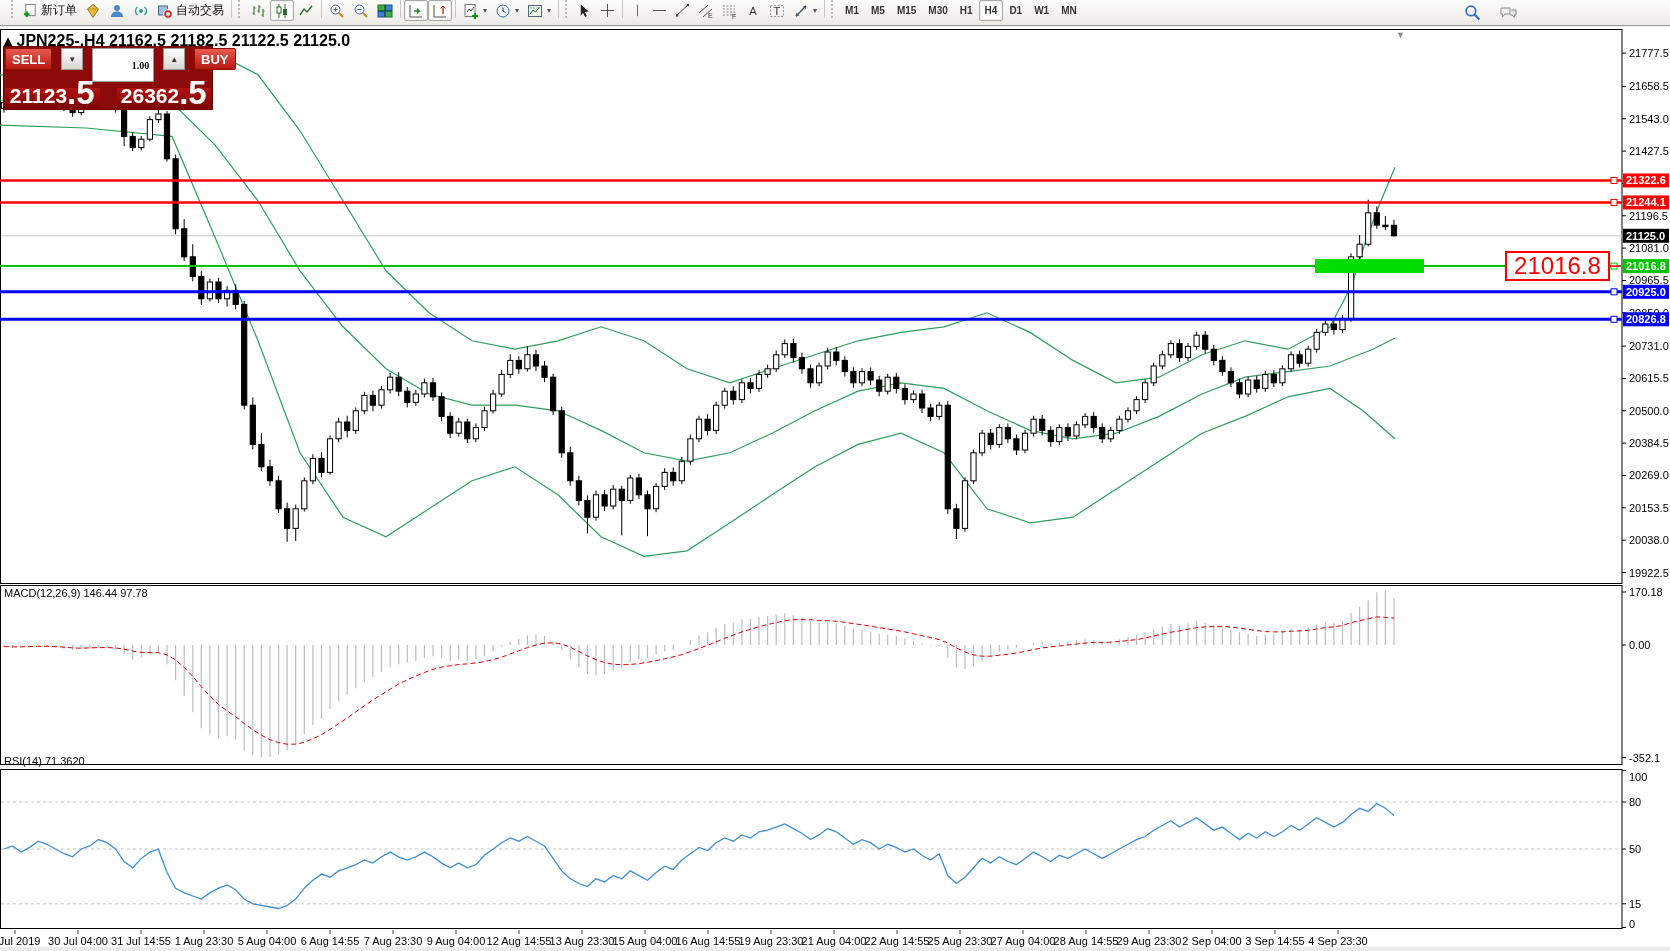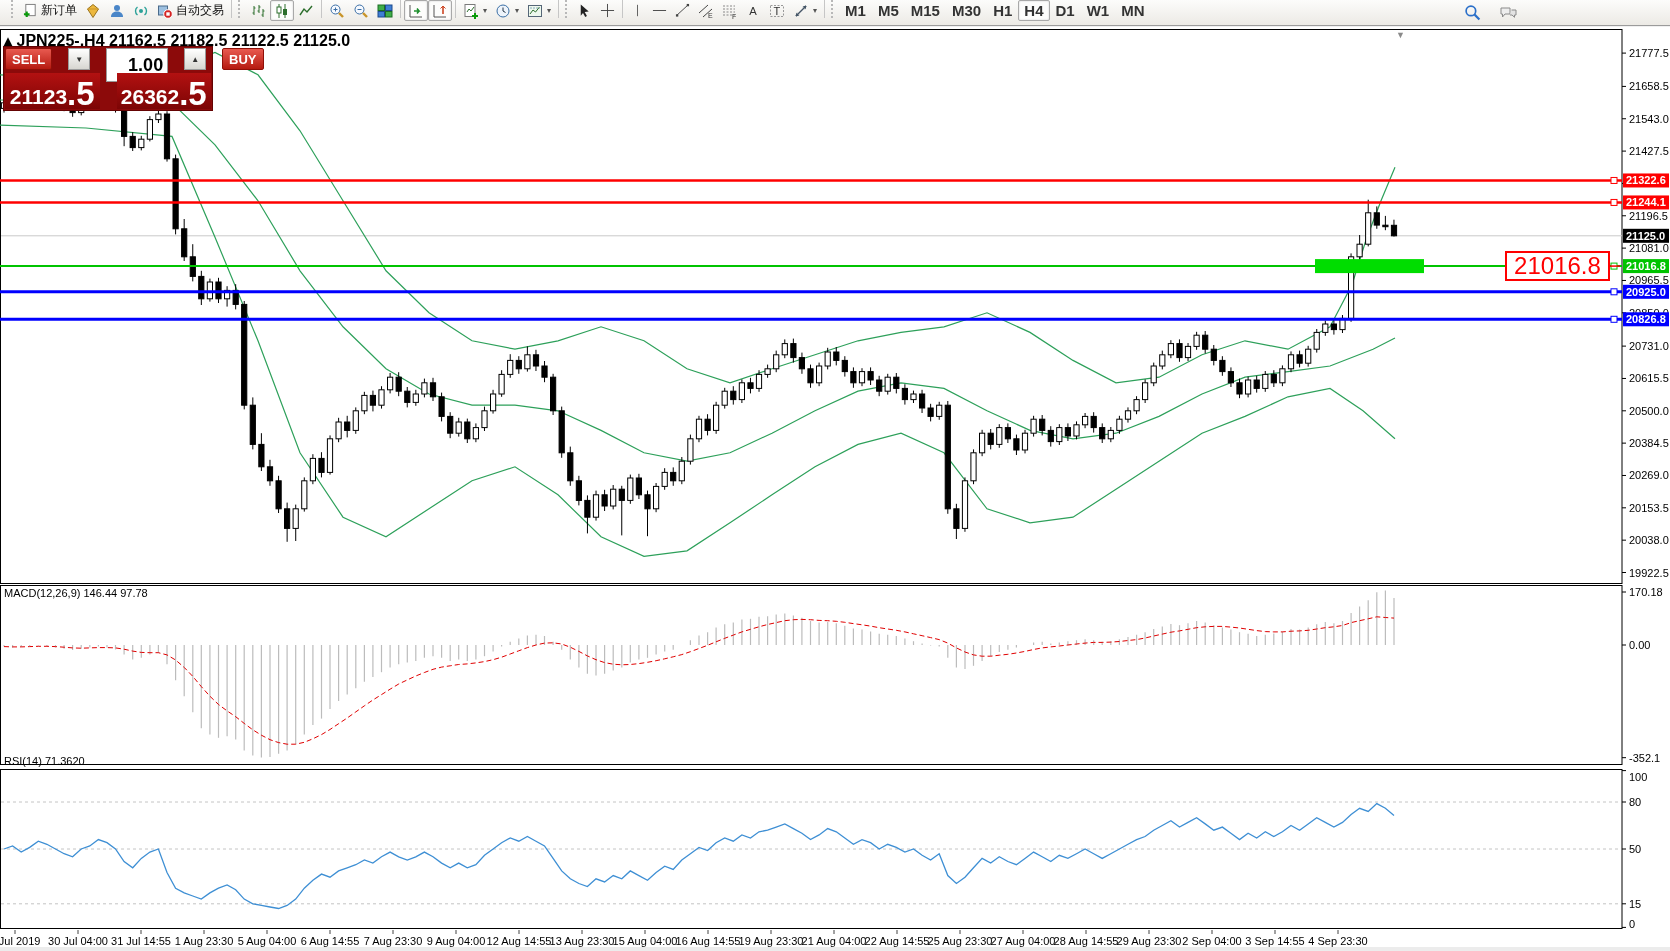--- a/index.html
+++ b/index.html
@@ -5,42 +5,42 @@
   html,body{margin:0;padding:0}
   body{width:1670px;height:951px;overflow:hidden;background:#f0f0f0;font-family:"Liberation Sans",sans-serif;position:relative}
   
   .toolbar{position:absolute;top:0;left:0;width:1670px;height:26px;background:linear-gradient(#fcfcfb,#eceae5);border-bottom:1px solid #9b9b9b;display:flex;align-items:flex-start;padding:0 8px;box-sizing:border-box;z-index:30}
   .tb{height:21px;min-width:22px;border:1px solid transparent;background:transparent;display:inline-flex;align-items:center;justify-content:center;gap:3px;font:12px "Liberation Sans",sans-serif;color:#222;padding:0 3px;border-radius:2px;cursor:default}
   .tb.active{background:#fdfdfc;border-color:#a9a9a9;box-shadow:inset 0 0 2px #cfcfcf}
   .tb .cjk{font-size:12px;color:#111}
   .sep{width:1px;height:18px;background:#c6c6c6;margin:0 3px;flex:none}
   .grip{width:3px;height:18px;border-left:2px dotted #b8b8b8;margin:0 3px;flex:none}
   .caret{font-size:8px;color:#555;margin-left:1px}
-  .tf{font-weight:bold;font-size:15px;color:#333;padding:0 5px}
+  .tf{font-weight:bold;font-size:10px;color:#333;padding:0 5px}
   .tbright{position:absolute;right:148px;top:2px;display:flex;gap:10px}
   
   .chart{position:absolute;top:27px;left:0;width:1670px;height:924px;background:#fff}
   svg#cv{position:absolute;top:-27px;left:0}
   .ax{fill:#000;font-size:11px}
   .tag{fill:#fff;font-size:11px;font-weight:bold}
   .title{position:absolute;left:4px;top:4px;font-size:16px;font-weight:bold;color:#000;z-index:5}
   .panelabel{position:absolute;left:4px;font-size:11px;color:#000;z-index:5}
   .bigp{position:absolute;left:1505px;top:224px;width:101px;height:26px;border:2px solid #ff0000;color:#ff0000;font-size:24px;text-align:center;line-height:26px;background:#fff;z-index:6}
   .cn{position:absolute;left:1437px;top:325px;font-size:30px;font-weight:bold;color:#00d300;text-shadow:2px 2px 0 #0b5413;letter-spacing:1px;z-index:6;white-space:nowrap}
   .shiftmark{position:absolute;left:1396px;top:3px;font-size:9px;color:#8a8a8a;z-index:5}
   .bottomstrip{position:absolute;left:0;top:920px;width:1670px;height:4px;background:#ececec}
   
   .panel{position:absolute;left:3px;top:19px;width:206px;background:#8c0a0a;border:1px solid #640303;padding:1px;z-index:10}
-  .prow1{display:flex;height:22px;gap:16px}
+  .prow1{display:flex;height:22px;gap:9px}
   .btn-trade{background:linear-gradient(#e85a50,#b51a10);color:#fff;font-weight:bold;font-size:13px;display:flex;align-items:center;justify-content:center;border:1px solid #8f0f08;border-radius:2px}
   .btn-sell{flex:0 0 46px}
   .btn-buy{flex:1}
   .stp-btn{flex:0 0 17px;background:linear-gradient(#ffffff,#d7d6d1);border:1px solid #9a9a9a;color:#333;font-size:8px;display:flex;align-items:center;justify-content:center}
-  .vol{flex:0 0 52px;width:52px;text-align:right;font-size:18px;font-weight:bold;border:1px solid #9a9a9a;padding:16px 4px;font-family:Liberation Sans, sans-serif}
-  .prow2{display:flex;height:36px;margin-top:3px;gap:17px}
+  .vol{flex:0 0 52px;width:52px;text-align:right;font-size:10px;font-weight:bold;border:1px solid #9a9a9a;padding:16px 4px;font-family:Liberation Serif, serif}
+  .prow2{display:flex;height:20px;margin-top:18px;gap:17px}
   .price{flex:1;background:linear-gradient(#b31111,#7c0505);color:#fff;display:flex;align-items:flex-end;justify-content:center;padding-bottom:2px}
   .pmain{font-size:21px;font-weight:bold;line-height:21px}
   .pfrac{font-size:33px;font-weight:bold;line-height:27px}
   .ico{display:inline-block;flex:none}
 </style>
 </head>
 <body>
 
 <div class="toolbar">
   <span class="grip"></span>

